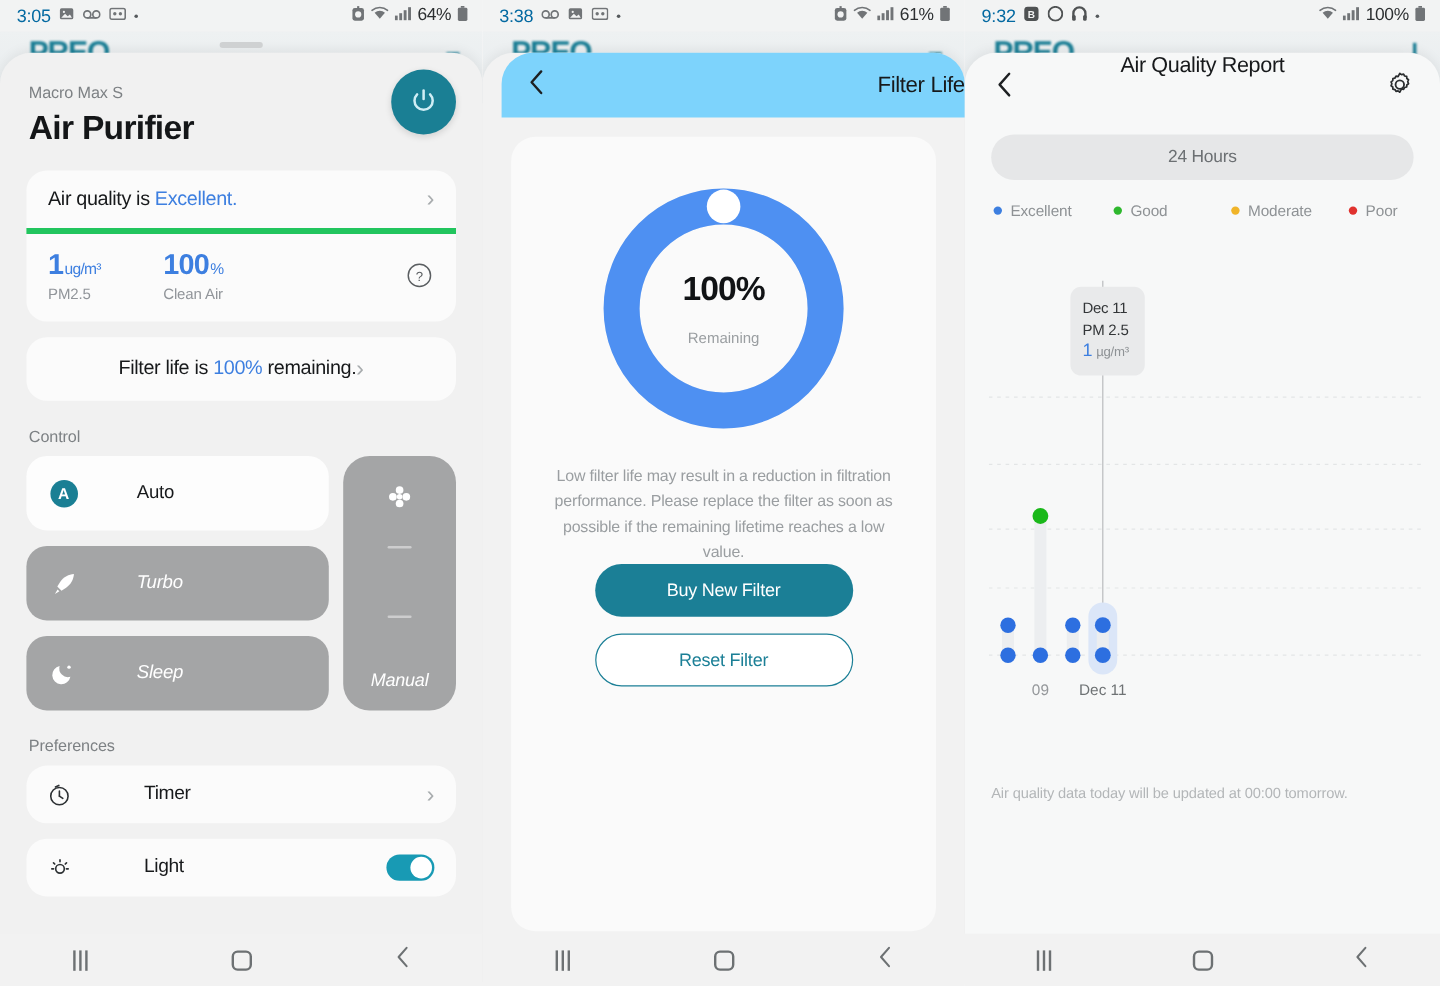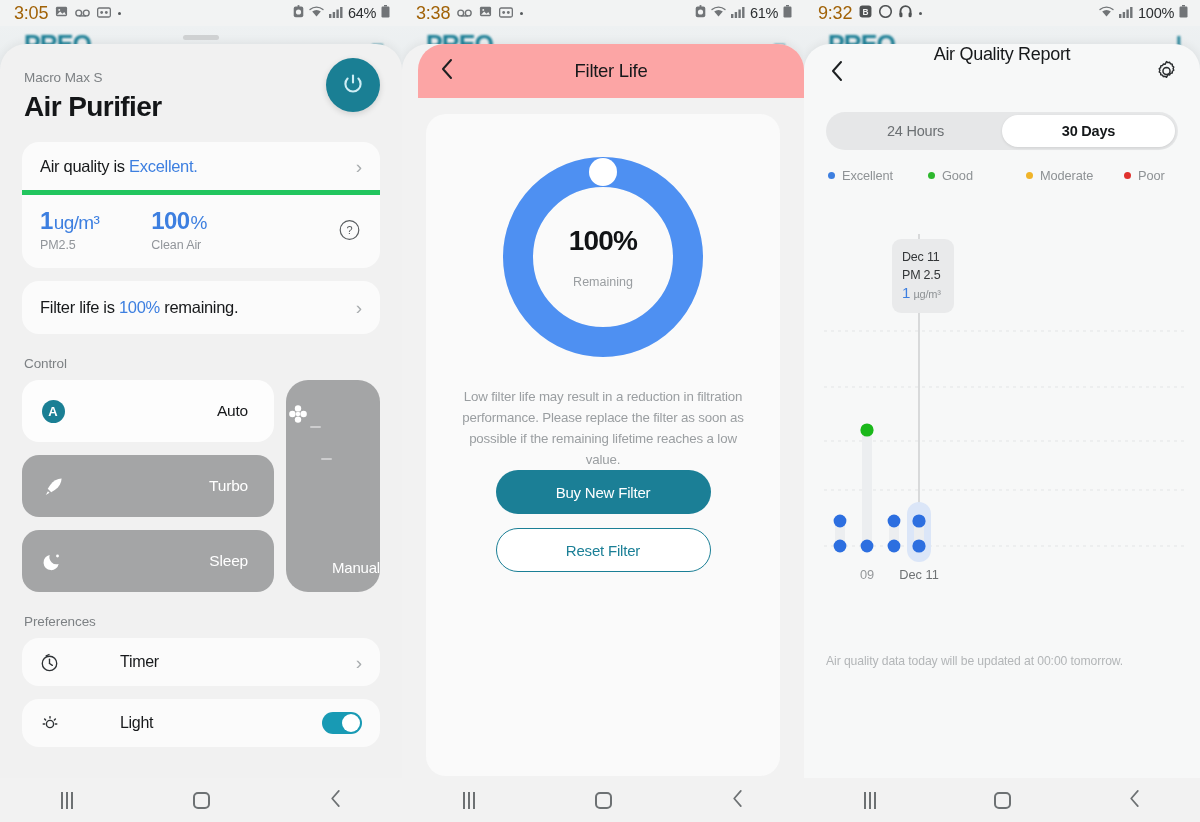--- a/index.html
+++ b/index.html
@@ -20,21 +20,21 @@
   .statusbar {
     position: relative; height: 26px; width: 100%;
     display: flex; align-items: center; justify-content: space-between;
     padding: 0 12px 0 14px;
     background: #f2f3f3;
     font-size: 14.5px; color: #2c2f31;
     z-index: 6;
   }
   .sb-left { display: flex; align-items: center; gap: 7px; }
   .sb-right { display: flex; align-items: center; gap: 5px; }
-  .sb-time { font-size: 18px; letter-spacing: -.2px; color: #a16207; }
+  .sb-time { font-size: 15px; letter-spacing: -.2px; color: #0369a1; }
   .sb-ico { display: inline-block; opacity: .82; }
   .sb-pct { font-size: 14.5px; letter-spacing: -.3px; }
   .sb-dot { width: 3px; height: 3px; border-radius: 50%; background: #55595c; display: inline-block; }
 
   
   .bg-layer {
     position: absolute; left: 0; right: 0; top: 26px; height: 60px;
     background: linear-gradient(180deg,#eef1f2 0%, #e8ecee 100%);
     z-index: 0;
   }
@@ -86,55 +86,55 @@
     border-bottom: 5px solid #22c55e;
     cursor: pointer;
   }
   .aq-text { font-size: 16.5px; color: #17191b; letter-spacing: -.3px; }
   .aq-text b { font-weight: 400; color: #3d7fe0; }
   .chev { color: #a8acae; font-size: 19px; line-height: 1; font-weight: 300; }
 
   .aq-row2 { display: flex; align-items: center; padding: 12px 18px 16px 18px; position: relative; }
   .metric { margin-right: 52px; }
   .metric .v { font-size: 24px; font-weight: 700; color: #3d7fe0; letter-spacing: -.6px; }
-  .metric .v .u { font-size: 19px; font-weight: 400; margin-left: 1px; }
+  .metric .v .u { font-size: 13px; font-weight: 400; margin-left: 1px; }
   .metric .lbl { font-size: 12.5px; color: #91959a; margin-top: 3px; letter-spacing: -.1px; }
   .help-ico { position: absolute; right: 20px; top: 50%; transform: translateY(-50%); cursor: pointer; }
 
   .filter-card {
-    margin-top: 13px; display: flex; align-items: center; justify-content: space-between;
+    margin-top: 13px; display: flex; align-items: center; justify-content: center;
     padding: 17px 18px; cursor: pointer;
   }
   .filter-text { font-size: 16.5px; color: #17191b; letter-spacing: -.3px; }
   .filter-text b { font-weight: 400; color: #3d7fe0; }
 
   .sec-label { font-size: 13.5px; color: #7d8184; margin: 22px 0 9px 24px; letter-spacing: -.1px; }
 
   .control-wrap { display: flex; padding: 0 22px; gap: 0; }
   .modes { flex: 1; display: flex; flex-direction: column; gap: 13px; }
   .mode {
     height: 62px; border-radius: 17px; display: flex; align-items: center;
     padding-left: 18px; cursor: pointer; position: relative;
   }
   .mode.active { background: #fdfdfd; }
   .mode.idle { background: #a4a5a6; }
   .mode-ico { width: 26px; display: flex; align-items: center; justify-content: center; }
-  .mode-lbl { flex: 1; text-align: right; font-size: 15.5px; letter-spacing: -.2px; margin-right: 26px; }
+  .mode-lbl { flex: 1; text-align: left; font-size: 15.5px; letter-spacing: -.2px; margin-right: 26px; padding-left: 48px; }
   .mode.active .mode-lbl { color: #17191b; }
-  .mode.idle .mode-lbl { color: #ffffff; }
+  .mode.idle .mode-lbl { color: #ffffff; font-style: italic; }
   .auto-badge {
     width: 23px; height: 23px; border-radius: 50%; background: #1a7f94;
     color: #fff; font-size: 13px; font-weight: 600;
     display: flex; align-items: center; justify-content: center;
   }
 
   .manual-col {
     width: 94px; margin-left: 12px; border-radius: 22px; background: #a4a5a6;
-    display: flex; flex-direction: row; 
-    padding: 22px 0 16px 0; cursor: pointer; position: relative;
+    display: flex; flex-direction: column; align-items: center;
+    padding: 22px 0 16px 0; cursor: pointer; position: relative; font-style: italic;
   }
   .manual-dash { width: 20px; height: 2px; background: rgba(255,255,255,.45); border-radius: 2px; }
   .manual-lbl { color: #fff; font-size: 15px; letter-spacing: -.2px; margin-top: auto; }
 
   .pref-row {
     height: 52px; display: flex; align-items: center; padding: 0 18px; cursor: pointer; gap: 44px;
   }
   .pref-ico { width: 30px; display: flex; align-items: center; }
   .pref-lbl { flex: 1; font-size: 16px; color: #17191b; letter-spacing: -.3px; margin-left: 6px; }
   .toggle {
@@ -142,22 +142,22 @@
     cursor: pointer;
   }
   .toggle::after {
     content: ""; position: absolute; right: 2px; top: 2px;
     width: 18px; height: 18px; border-radius: 50%; background: #fff;
   }
 
   
   .topbar2 {
     position: absolute; left: 16px; right: 0; top: 0; height: 54px;
-    display: flex; align-items: center; justify-content: center;
-    background: #fca5a5; border-radius: 26px 26px 0 0;
+    display: flex; align-items: center; justify-content: flex-end;
+    background: #7dd3fc; border-radius: 26px 26px 0 0;
   }
   .topbar2 .back { position: absolute; left: 22px; top: 50%; transform: translateY(-50%); cursor: pointer; }
   .topbar2 .ttl { font-size: 18.5px; color: #17191b; letter-spacing: -.3px; }
   .p2-card {
     position: absolute; left: 24px; right: 24px; top: 70px; bottom: 46px;
     background: #fafafa; border-radius: 20px;
     display: flex; flex-direction: column; align-items: center;
     padding-top: 42px;
   }
   .donut-wrap { position: relative; width: 202px; height: 202px; }
@@ -618,21 +618,20 @@
         <span class="gear">
           <svg width="23" height="23" viewBox="0 0 24 24">
               <path d="M12 8.3a3.7 3.7 0 1 0 0 7.4 3.7 3.7 0 0 0 0-7.4z" fill="none" stroke="#2b2e30" stroke-width="1.6"></path>
               <path d="M12 2.2l1.5 1.1 1.8-.4 .9 1.6 1.8 .4 .1 1.8 1.5 1.1-.7 1.7 .7 1.7-1.5 1.1-.1 1.8-1.8 .4-.9 1.6-1.8-.4L12 18.6l-1.5-1.1-1.8 .4-.9-1.6-1.8-.4-.1-1.8L4.4 13l .7-1.7L4.4 9.6l1.5-1.1 .1-1.8 1.8-.4 .9-1.6 1.8 .4z" fill="none" stroke="#2b2e30" stroke-width="1.5" stroke-linejoin="round"></path>
             </svg>
         </span>
       </div>
 
       <div class="segctl">
         <div class="seg">24 Hours</div>
-        <div class="seg on">30 Days</div>
       </div>
 
       <div class="legend">
         <div class="lg" style="width:100px">
             <span class="d" style="background:#3d7fe0"></span>
             <span>Excellent</span>
           </div>
         <div class="lg" style="width:98px">
             <span class="d" style="background:#2eb82e"></span>
             <span>Good</span>

